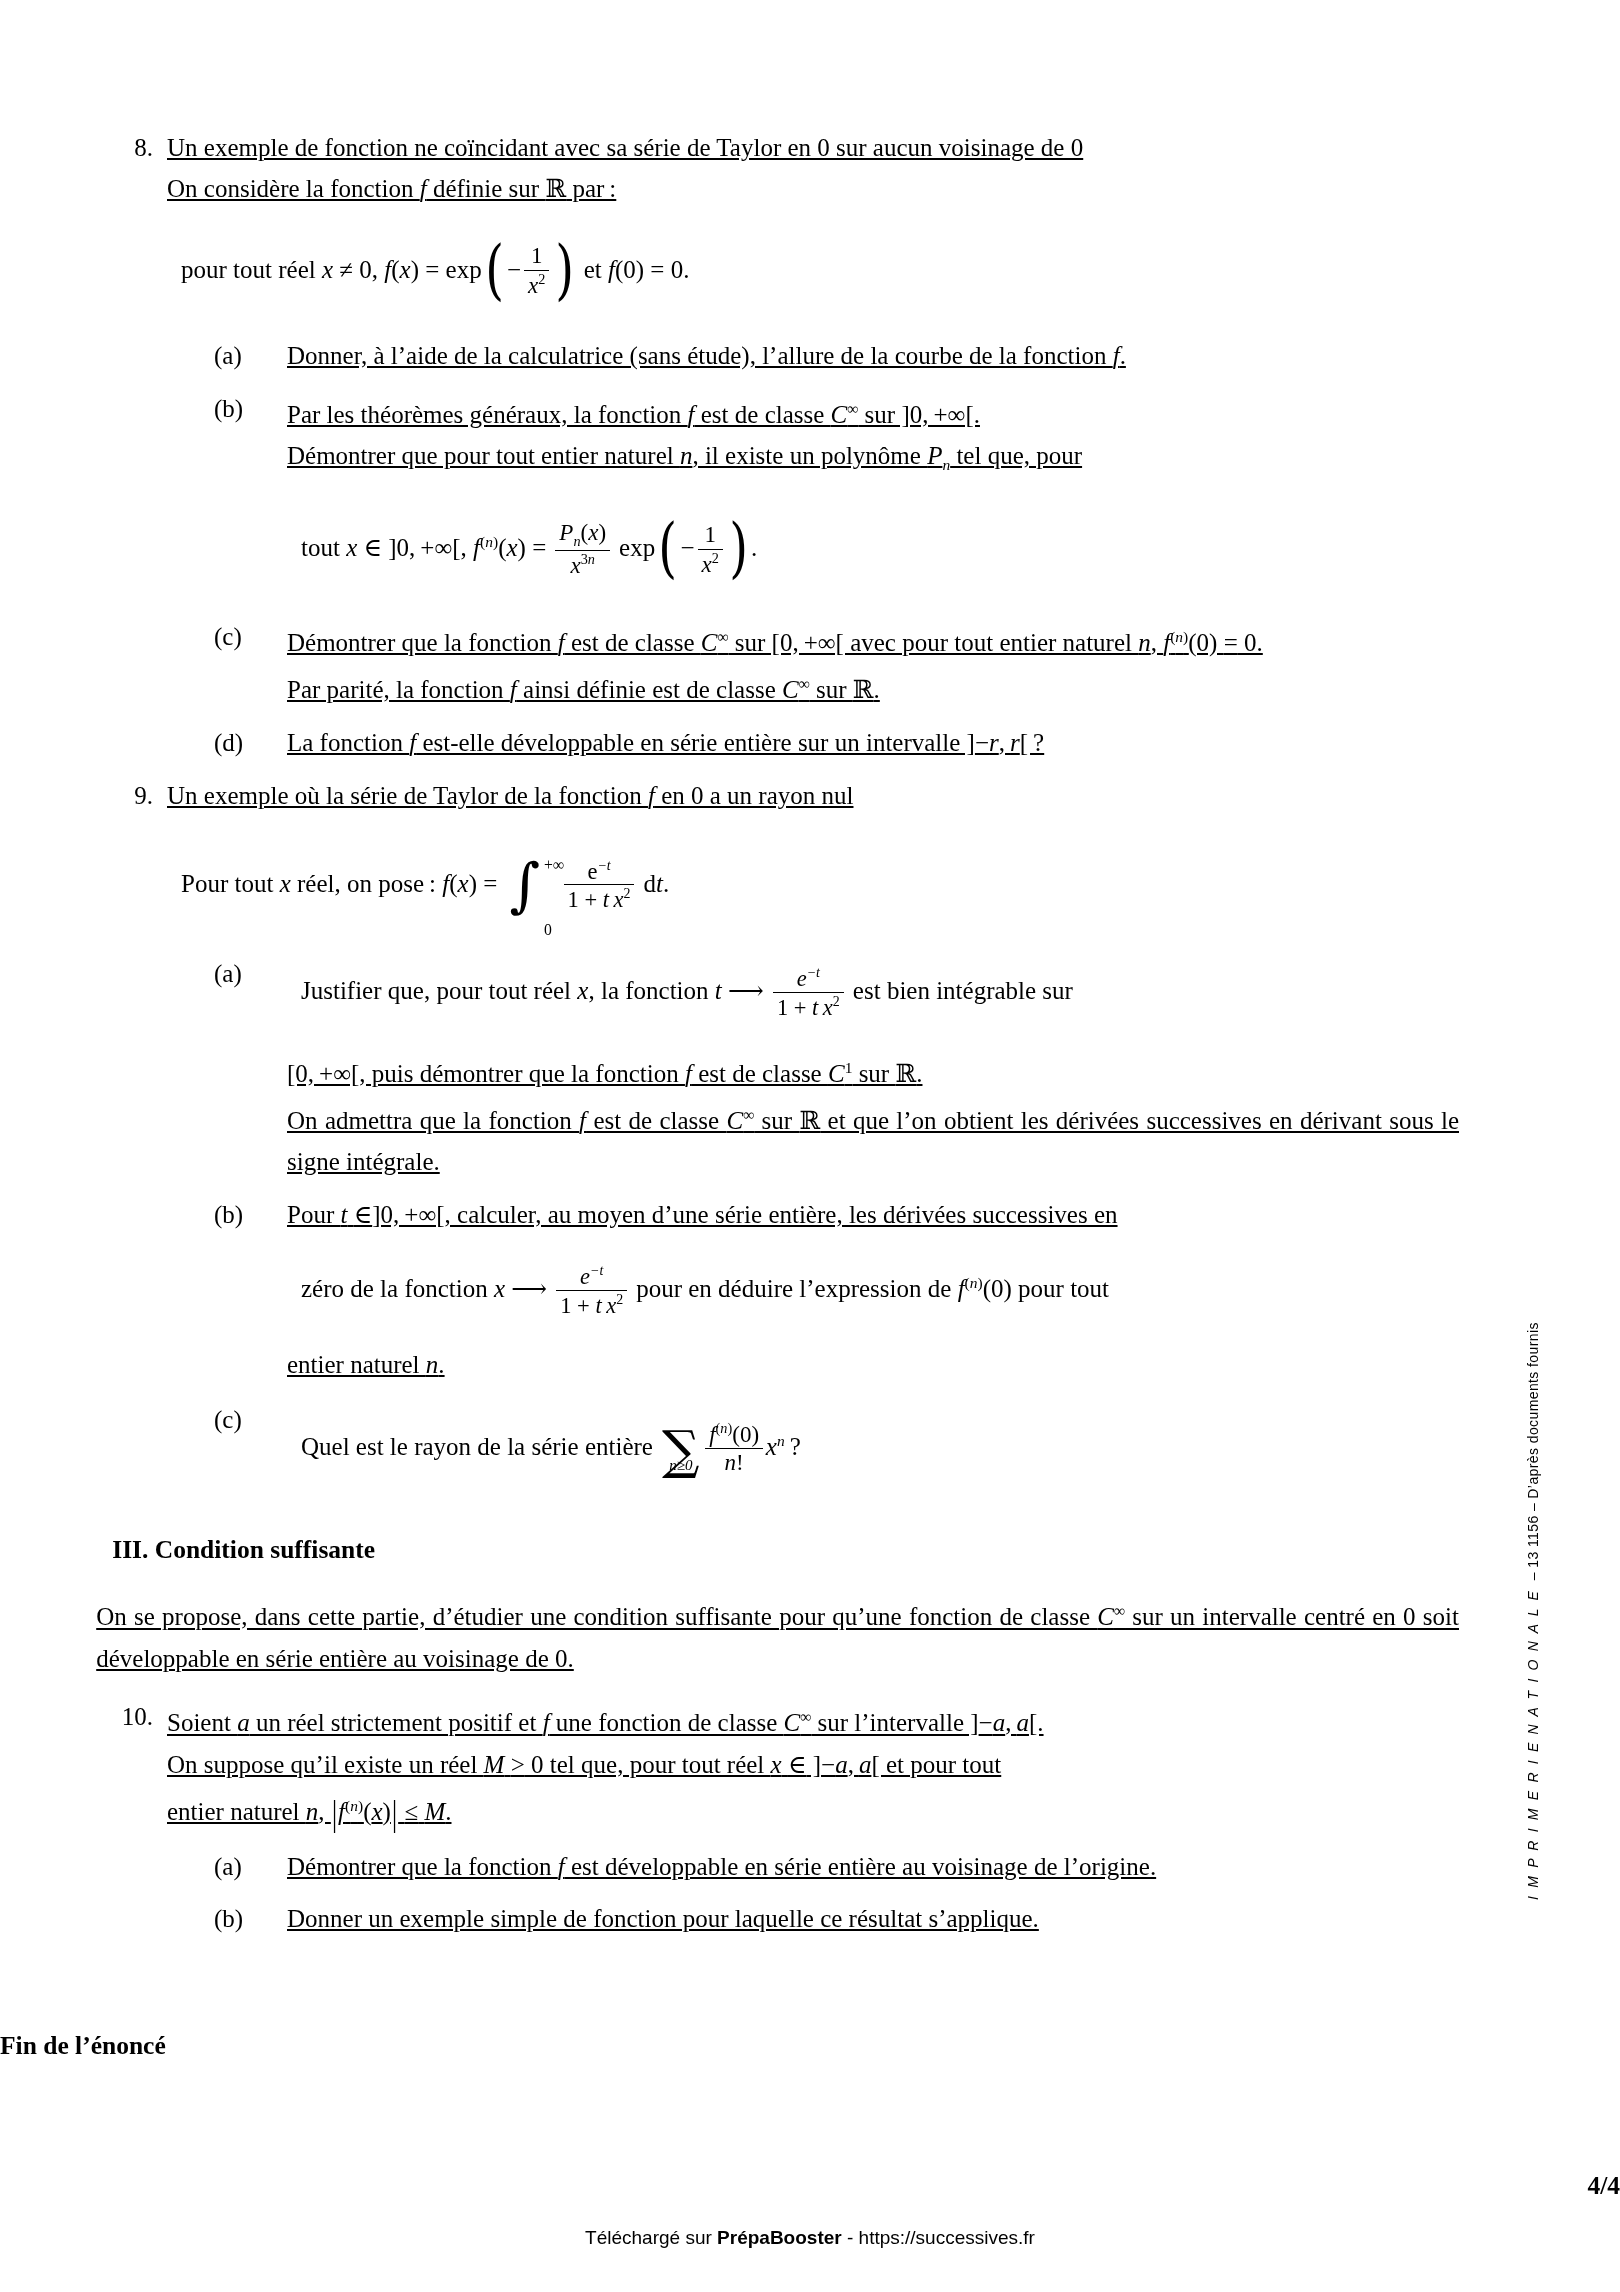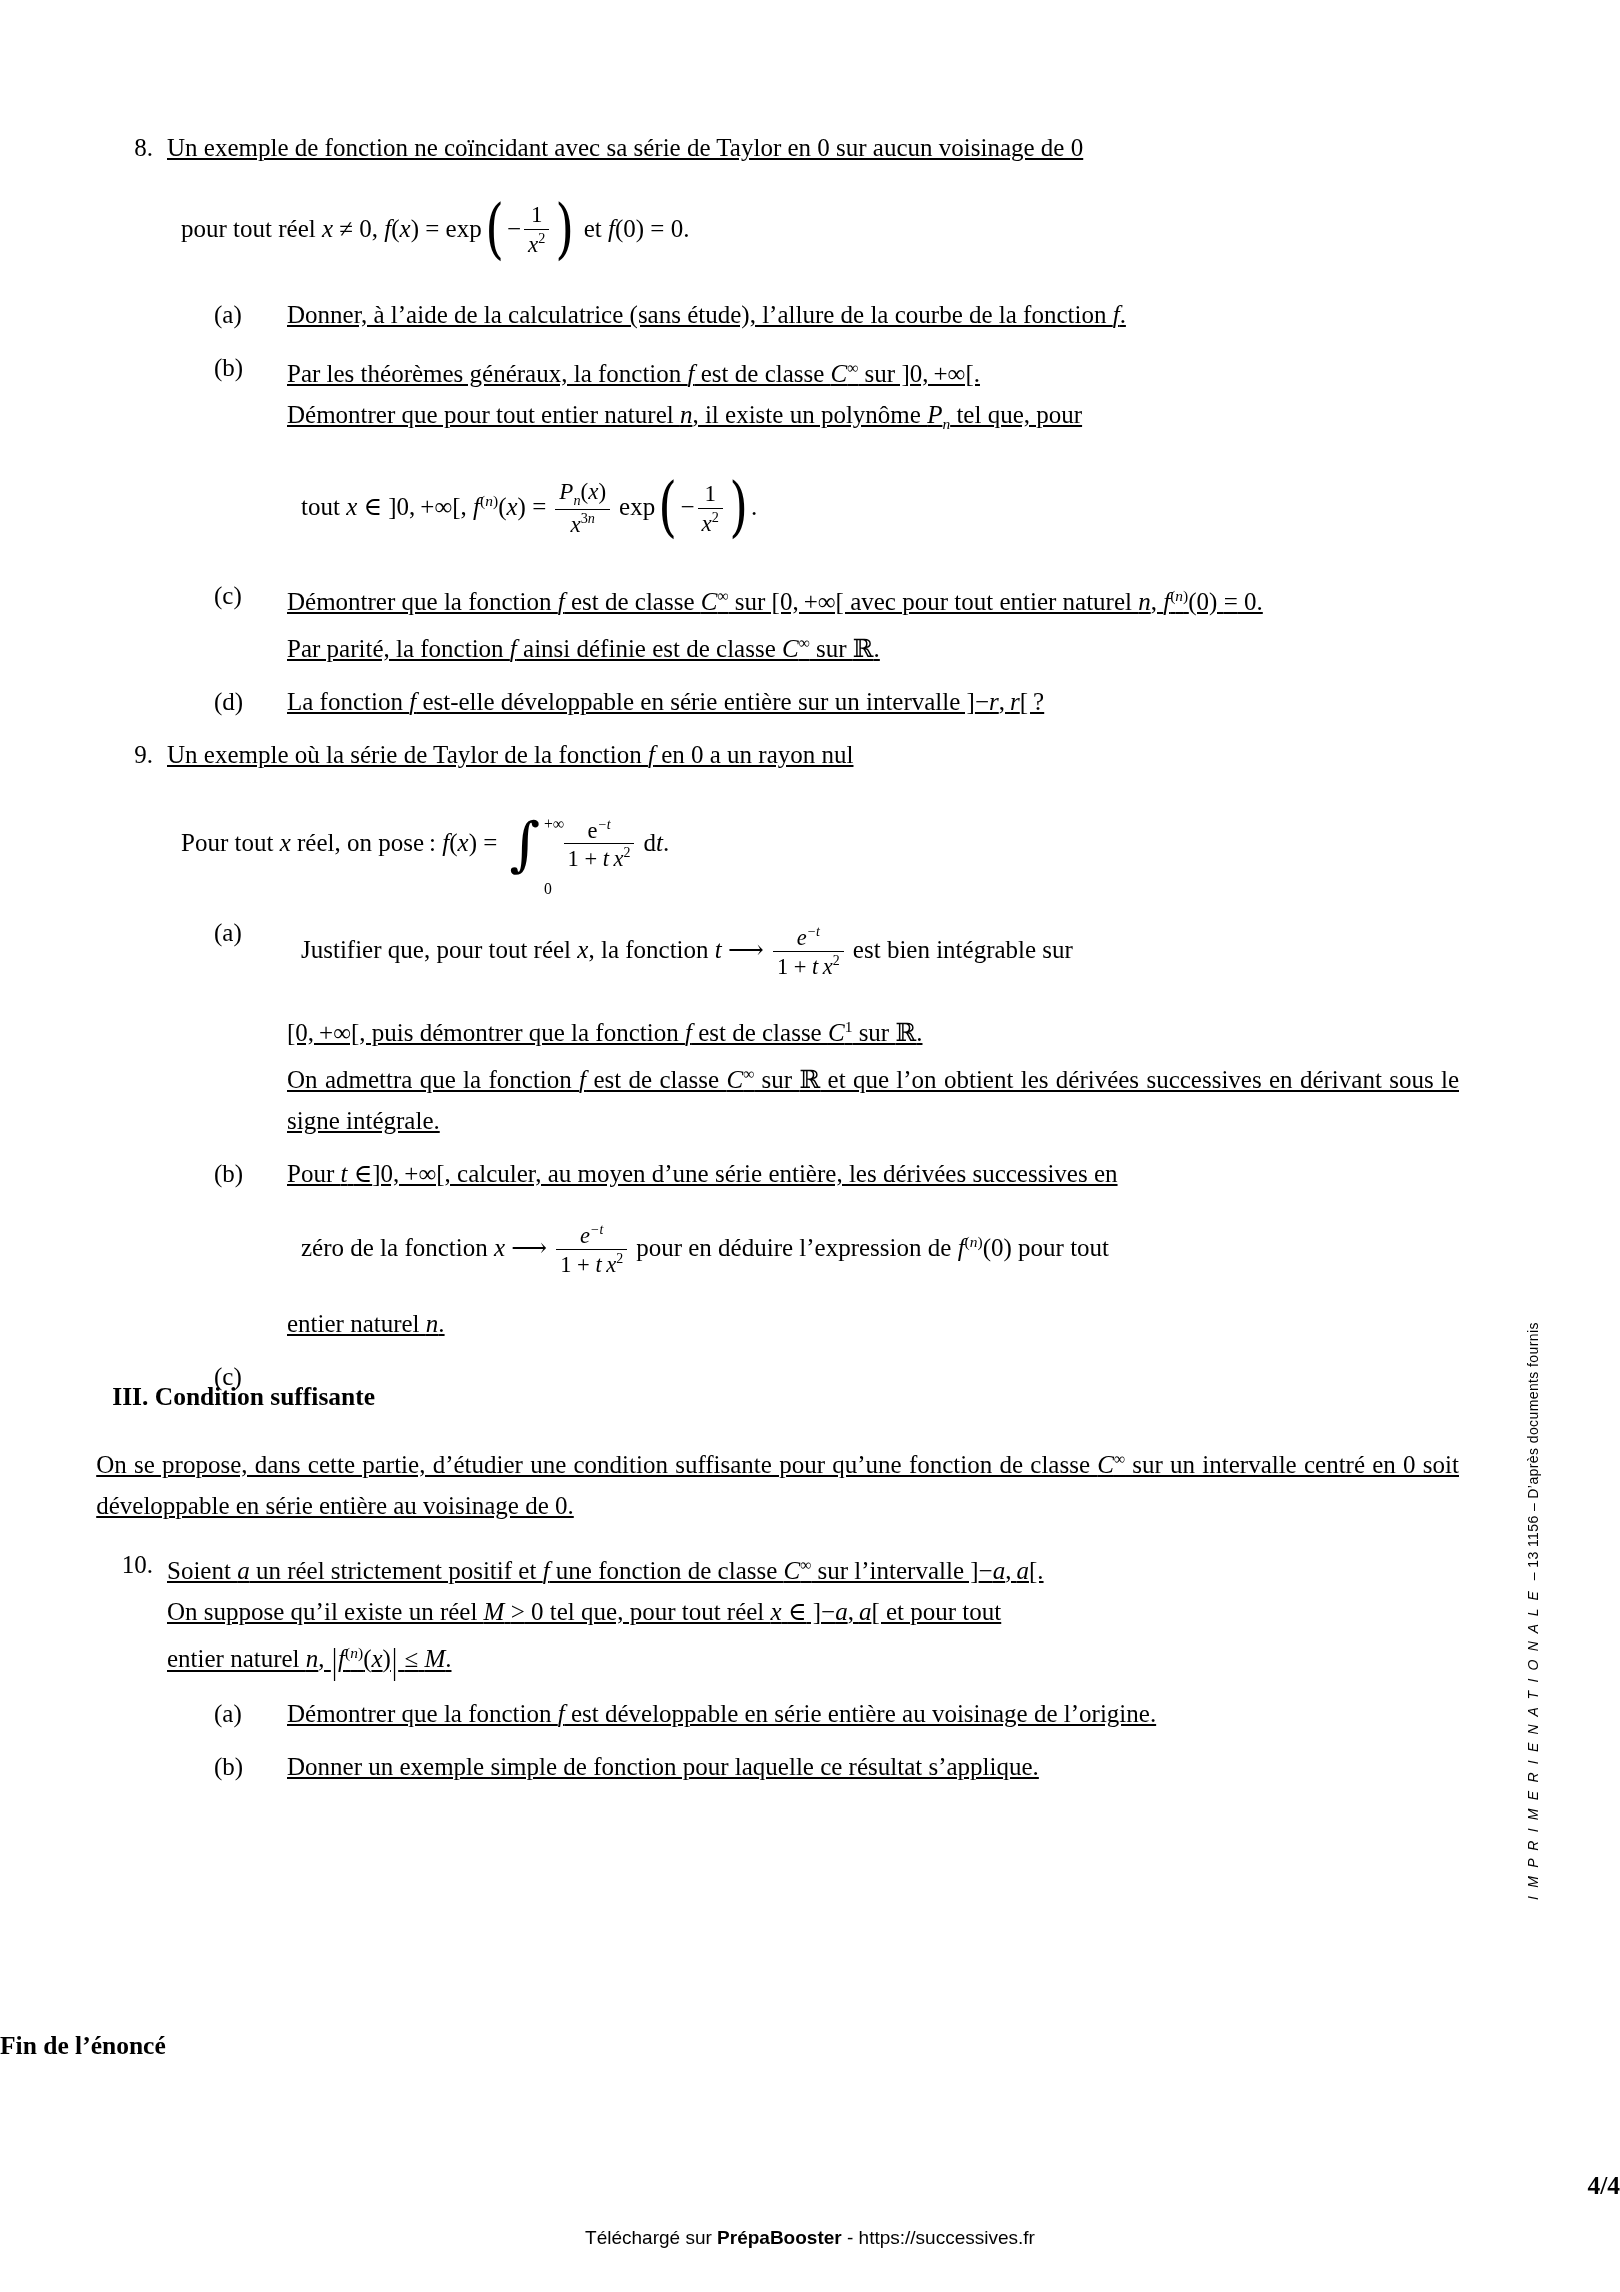--- a/index.html
+++ b/index.html
@@ -174,20 +174,21 @@
 
 <div class="page">
 
   <div class="body-col">
 
     <div class="item">
       <div class="marker">8.</div>
 
       <p class="para">Un exemple de fonction ne coïncidant avec sa série de Taylor en 0 sur aucun voisinage de 0</p>
 
+      <p class="para nj">On considère la fonction <span class="m">f</span> définie sur <span class="bb">ℝ</span> par :</p>
 
       <p class="disp disp-tall">
         pour tout réel <span class="m">x</span> <span class="op">≠</span> 0, <span class="m">f</span>(<span class="m">x</span>) <span class="op">=</span> <span class="op">exp</span><span class="paren tall">(</span><span class="op">−</span><span class="frac"><span class="num">1</span><span class="den"><span class="m">x</span><sup class="sm">2</sup></span></span><span class="paren tall">)</span> et <span class="m">f</span>(0) <span class="op">=</span> 0.
       </p>
 
       <div class="sublist">
 
         <div class="sub">
           <div class="marker">(a)</div>
           <p class="para">Donner, à l’aide de la calculatrice (sans étude), l’allure de la courbe de la fonction <span class="m">f</span>.</p>
@@ -247,20 +248,24 @@
           <p class="disp disp-tall" style="padding:13.7px 0 11.8px 0;">
             zéro de la fonction <span class="m">x</span> <span class="op">⟶</span>
             <span class="frac" style="font-size:0.9em;"><span class="num"><span class="m">e</span><sup class="it">−t</sup></span><span class="den">1 <span class="op">+</span> <span class="m">t</span> <span class="m">x</span><sup class="sm">2</sup></span></span>
             pour en déduire l’expression de <span class="m">f</span><sup class="sm">(<span class="m">n</span>)</sup>(0) pour tout
           </p>
           <p class="para nj">entier naturel <span class="m">n</span>.</p>
         </div>
 
         <div class="sub">
           <div class="marker">(c)</div>
+          <p class="disp disp-tall" style="padding:21.6px 0 19.6px 0;">
+            Quel est le rayon de la série entière
+            <span class="sum-wrap"><span class="sum-sym">∑</span><span class="sum-sub"><span class="m">n</span>≥0</span></span><span class="frac"><span class="num"><span class="m">f</span><sup class="sm">(<span class="m">n</span>)</sup>(0)</span><span class="den"><span class="m">n</span>!</span></span><span class="m">x</span><sup class="it">n</sup> ?
+          </p>
         </div>
 
       </div>
     </div>
 
     <div style="margin-top:33px; margin-left:-9.8px;">
       <p class="sec-head">III. Condition suffisante</p>
       <p class="para" style="margin-top:21.6px;">On se propose, dans cette partie, d’étudier une condition suffisante pour qu’une fonction de classe <span class="m">C</span><sup class="sm">∞</sup> sur un intervalle centré en 0 soit développable en série entière au voisinage de 0.</p>
     </div>
 

